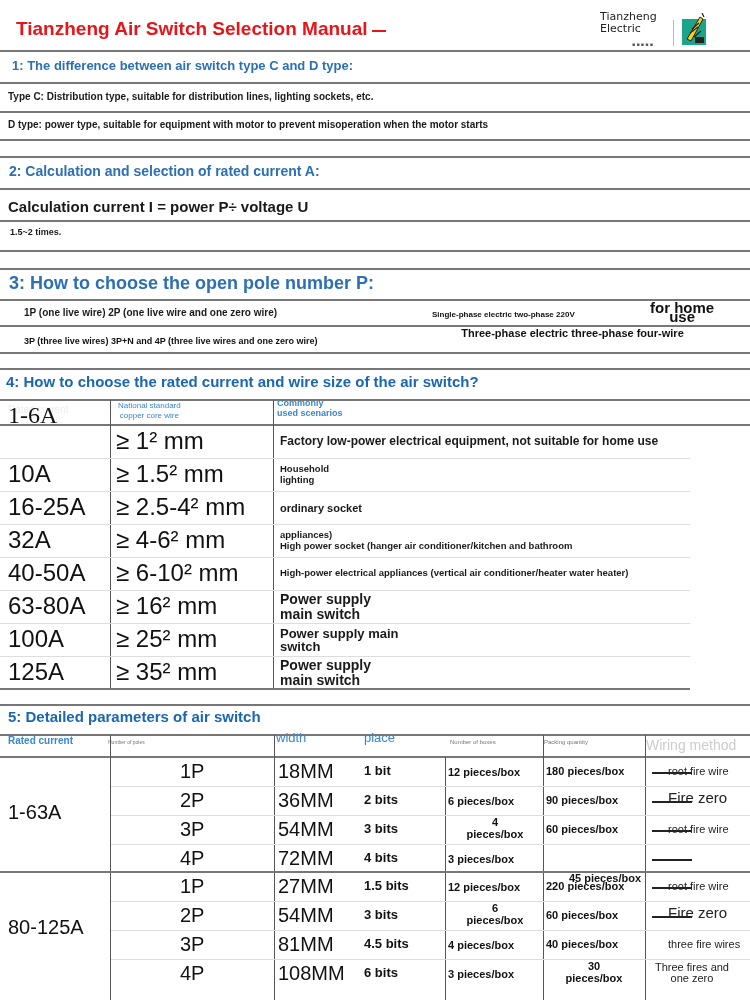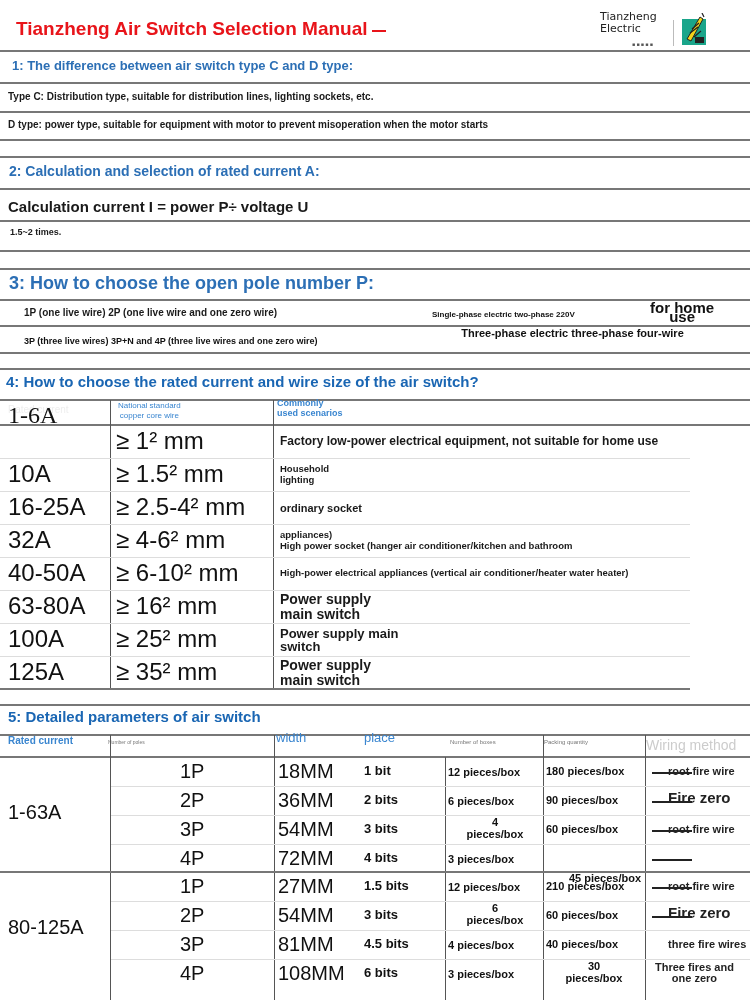--- a/index.html
+++ b/index.html
@@ -21,21 +21,21 @@
   .s5 { left: 8px; top: 708px; font-size: 15px; color: #1a66b3; }
   .txt { font-size: 10px; font-weight: bold; white-space: nowrap; color: #1a1a1a; }
   .small { font-size: 9px; font-weight: bold; line-height: 10px; color: #1a1a1a; }
   .vline { position: absolute; width: 1px; background: #555; }
   .big { font-size: 24px; color: #111; white-space: nowrap; }
   .hdr-blue { color: #3a86d0; font-weight: bold; font-size: 9px; line-height: 10px; }
   .hdr-gray { color: #777; font-size: 7px; }
   .mid { font-size: 20px; color: #111; white-space: nowrap; }
   .bits { font-size: 13px; font-weight: bold; white-space: nowrap; }
   .pcs { font-size: 11px; font-weight: bold; white-space: nowrap; line-height: 12px; text-align: center; }
-  .wire { font-size: 11px; font-weight: bold; white-space: nowrap; color: #222; }
+  .wire { font-size: 11px; font-weight: normal; white-space: nowrap; color: #222; }
   .wire.bigw { font-size: 15px; }
   .strike { position: absolute; height: 2px; background: #222; }
   .faint { position: absolute; height: 1px; background: #ddd; }
 </style>
 </head>
 <body>
 
 <div class="abs title">Tianzheng Air Switch Selection Manual</div>
 <div class="abs title-dash"></div>
 <div class="abs logo-text">
@@ -204,21 +204,21 @@
     <div class="abs mid" style="left:278px; top:847px;">72MM</div>
     <div class="abs bits" style="left:364px; top:850px;">4 bits</div>
     <div class="abs pcs" style="left:448px; top:853px; width:94px; text-align:left;">3 pieces/box</div>
     <div class="abs pcs" style="left:546px; top:872px; width:96px; text-align:center;margin-left:11px;">45 pieces/box</div>
     <div class="abs strike" style="left:652px; top:859px; width:40px;"></div>
     <div class="abs mid" style="left:8px; top:916px;">80-125A</div>
     <div class="abs mid" style="left:180px; top:875px;">1P</div>
     <div class="abs mid" style="left:278px; top:875px;">27MM</div>
     <div class="abs bits" style="left:364px; top:878px;">1.5 bits</div>
     <div class="abs pcs" style="left:448px; top:881px; width:94px; text-align:left;">12 pieces/box</div>
-    <div class="abs pcs" style="left:546px; top:880px; width:96px; text-align:left;">210 pieces/box</div>
+    <div class="abs pcs" style="left:546px; top:880px; width:96px; text-align:left;">220 pieces/box</div>
     <div class="abs wire" style="left:668px; top:881px; line-height:11px; text-align:center;">root fire wire</div>
     <div class="abs strike" style="left:652px; top:887px; width:40px;"></div>
     <div class="abs faint" style="left:111px; top:901px; width:639px;"></div>
     <div class="abs mid" style="left:180px; top:904px;">2P</div>
     <div class="abs mid" style="left:278px; top:904px;">54MM</div>
     <div class="abs bits" style="left:364px; top:907px;">3 bits</div>
     <div class="abs pcs" style="left:448px; top:902px; width:94px; ">
       <div>6</div>
       <div>pieces/box</div>
     </div>

